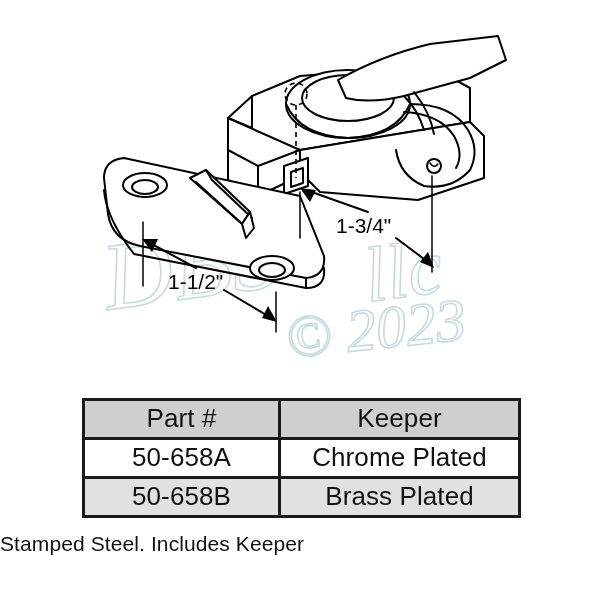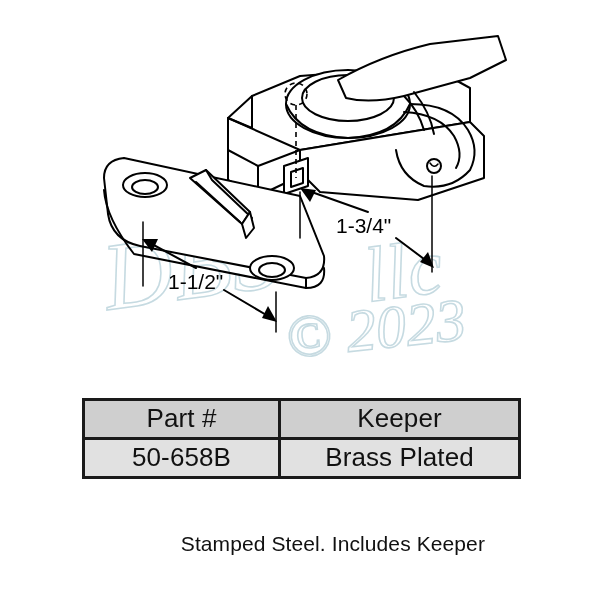--- a/index.html
+++ b/index.html
@@ -73,21 +73,21 @@
   }
   table.spec col.c-part { width: 196px; }
   table.spec col.c-finish { width: 240px; }
 
   
   #caption {
     position: absolute;
     left: 0;
     top: 532px;
     width: 485px;
-    text-align: right;
+    text-align: left;
     font-size: 21px;
     color: #111111;
     letter-spacing: 0.1px;
   }
 
   
   .dim-label {
     font-family: "Liberation Sans", sans-serif;
     font-size: 21px;
     fill: #000000;
@@ -230,20 +230,24 @@
         <col class="c-part">
         <col class="c-finish">
       </colgroup>
       <thead>
         <tr>
           <th>Part #</th>
           <th>Keeper</th>
         </tr>
       </thead>
       <tbody>
+        <tr class="row-a">
+          <td>50-658A</td>
+          <td>Chrome Plated</td>
+        </tr>
         <tr class="row-b">
           <td>50-658B</td>
           <td>Brass Plated</td>
         </tr>
       </tbody>
     </table>
   </div>
 
   <div id="caption">Stamped Steel. Includes Keeper</div>
 

